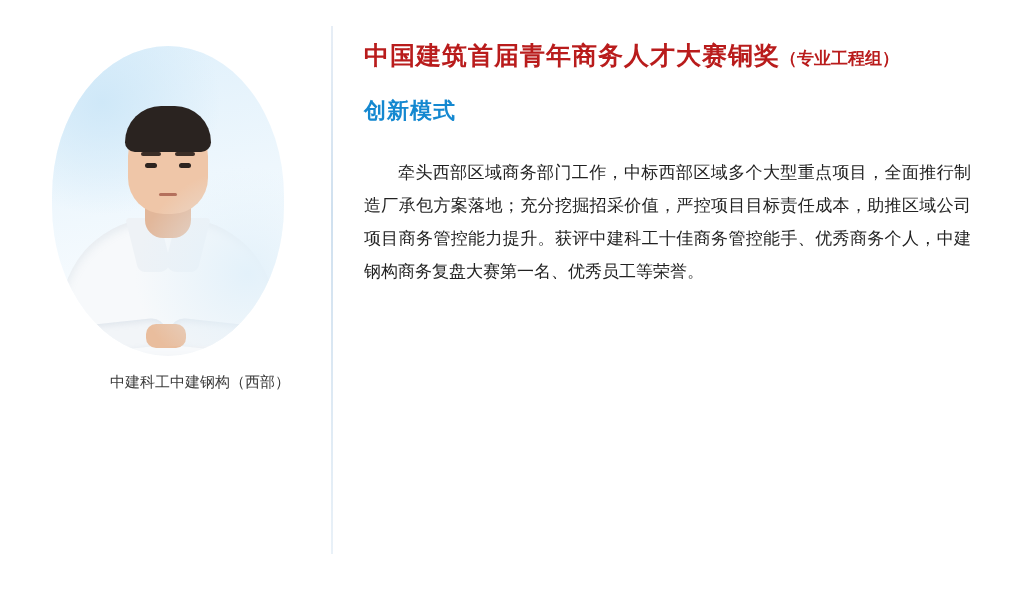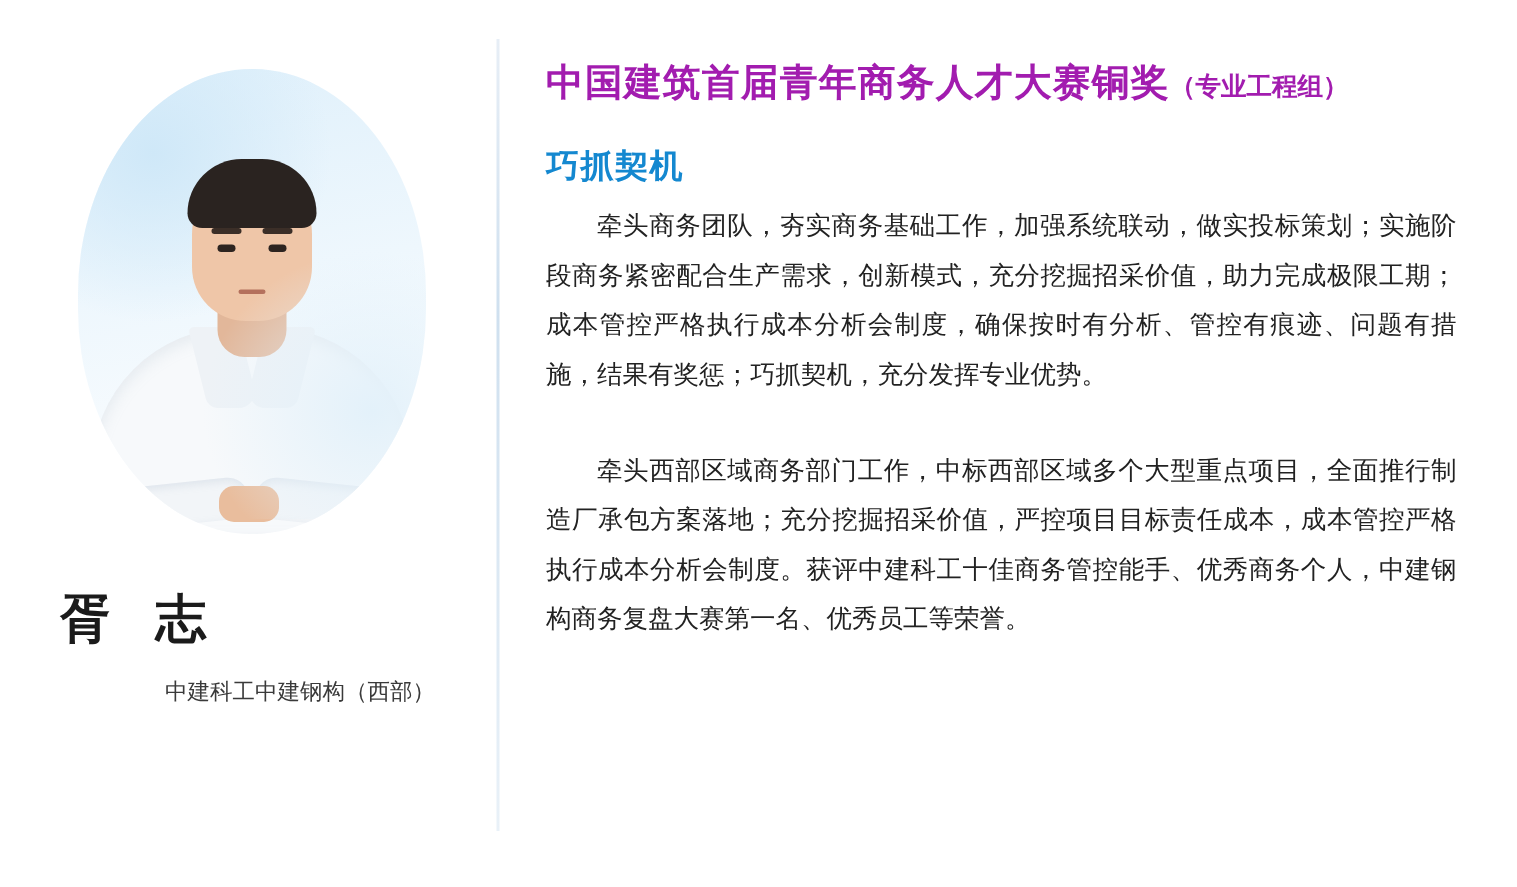--- a/index.html
+++ b/index.html
@@ -206,21 +206,21 @@
   }
 
   
   .content-col {
     flex: 1 1 auto;
     padding: 40px 40px 0 34px;
     box-sizing: border-box;
   }
   .award-title {
     margin: 0 0 0 0;
-    color: #a21caf;
+    color: #b91c1c;
     font-size: 25px;
     font-weight: 700;
     letter-spacing: 1px;
     line-height: 1.2;
     white-space: nowrap;
   }
   .award-title .award-sub {
     font-size: 17px;
     font-weight: 700;
     letter-spacing: 0;
@@ -265,38 +265,36 @@
         <div class="fig-head"></div>
         <div class="fig-hair"></div>
         <div class="fig-brow-l"></div>
         <div class="fig-brow-r"></div>
         <div class="fig-eye-l"></div>
         <div class="fig-eye-r"></div>
         <div class="fig-mouth"></div>
       </div>
     </div>
 
-    <div class="profile-name">胥 志</div>
 
     <div class="profile-meta">
       <div>中建科工中建钢构（西部）</div>
     </div>
   </div>
 
   <div class="divider"></div>
 
   <div class="content-col">
 
     <h1 class="award-title">
       <span>中国建筑首届青年商务人才大赛铜奖</span><span class="award-sub">（专业工程组）</span>
     </h1>
 
     <div class="section">
-      <h2 class="section-heading">巧抓契机</h2>
-      <p class="section-body">牵头商务团队，夯实商务基础工作，加强系统联动，做实投标策划；实施阶段商务紧密配合生产需求，创新模式，充分挖掘招采价值，助力完成极限工期；成本管控严格执行成本分析会制度，确保按时有分析、管控有痕迹、问题有措施，结果有奖惩；巧抓契机，充分发挥专业优势。</p>
+      <h2 class="section-heading">创新模式</h2>
     </div>
 
     <div class="section section--effect">
-      <p class="section-body">牵头西部区域商务部门工作，中标西部区域多个大型重点项目，全面推行制造厂承包方案落地；充分挖掘招采价值，严控项目目标责任成本，成本管控严格执行成本分析会制度。获评中建科工十佳商务管控能手、优秀商务个人，中建钢构商务复盘大赛第一名、优秀员工等荣誉。</p>
+      <p class="section-body">牵头西部区域商务部门工作，中标西部区域多个大型重点项目，全面推行制造厂承包方案落地；充分挖掘招采价值，严控项目目标责任成本，助推区域公司项目商务管控能力提升。获评中建科工十佳商务管控能手、优秀商务个人，中建钢构商务复盘大赛第一名、优秀员工等荣誉。</p>
     </div>
 
   </div>
 </div>
 
 </body></html>

